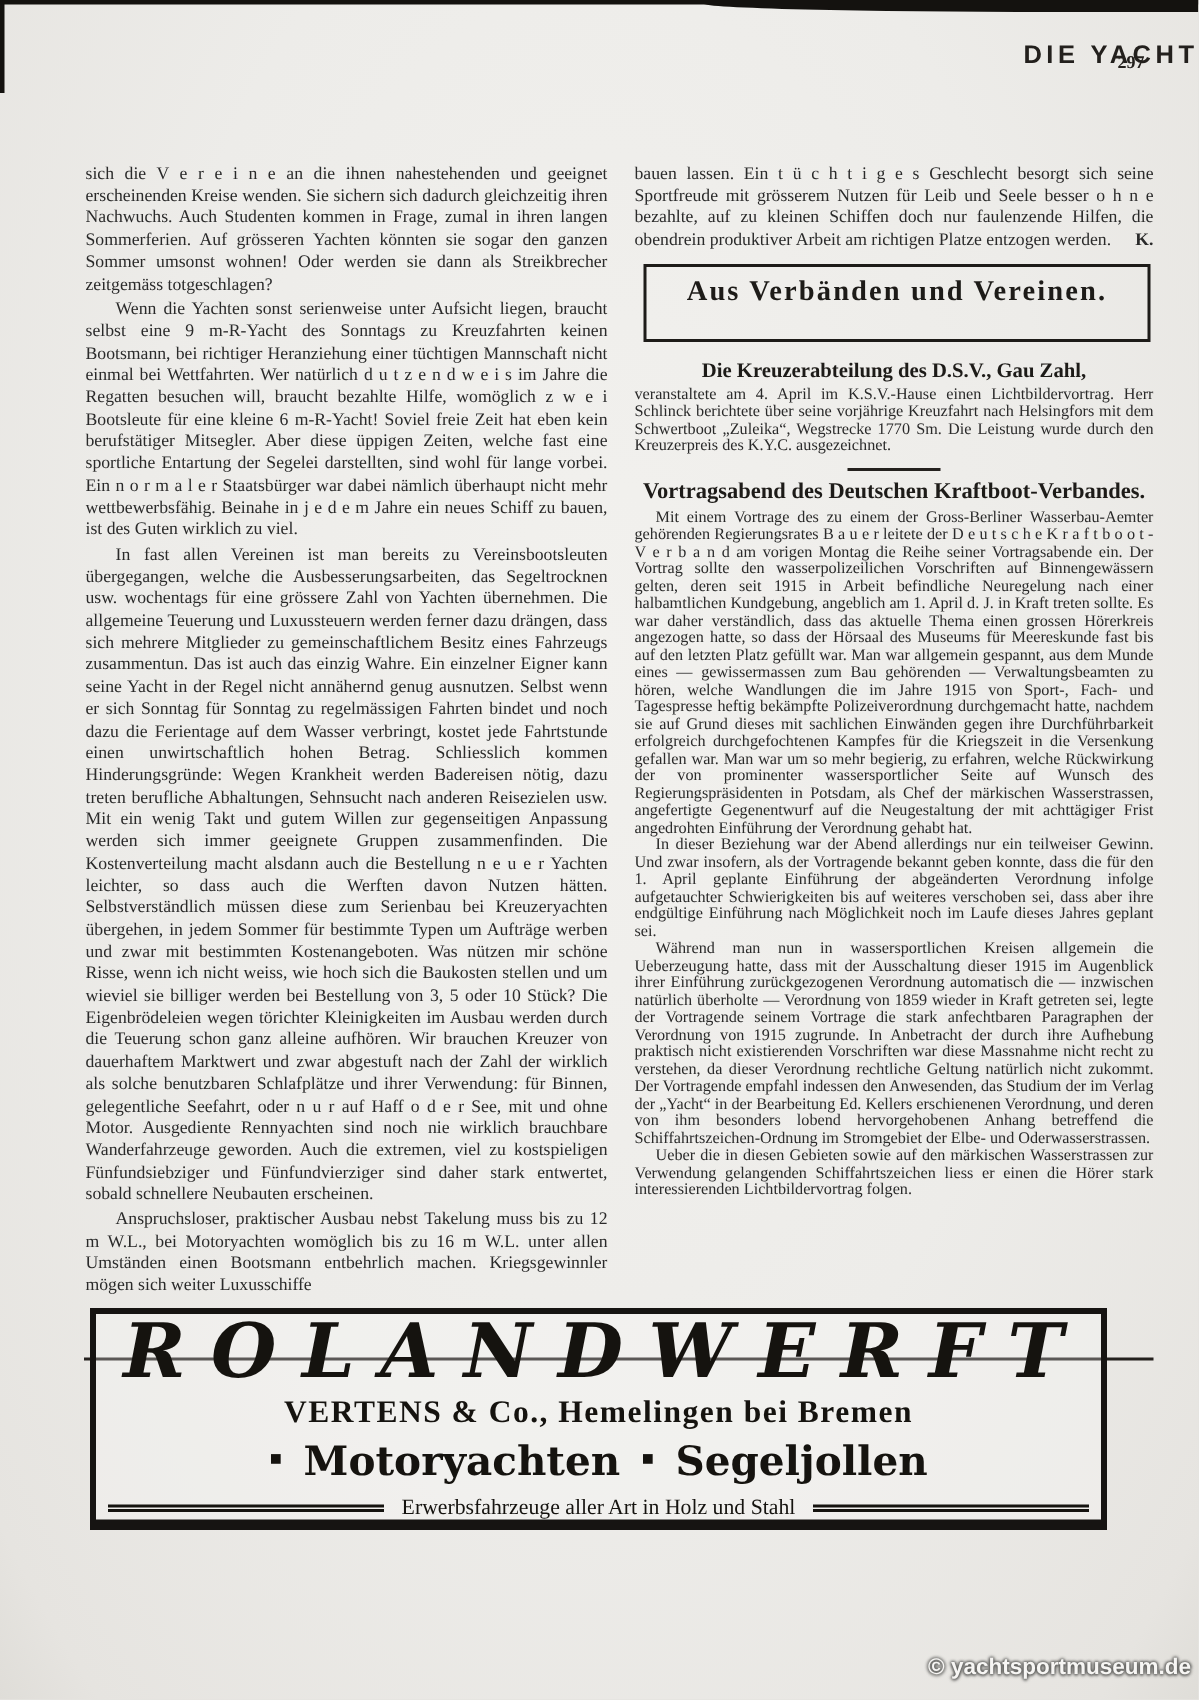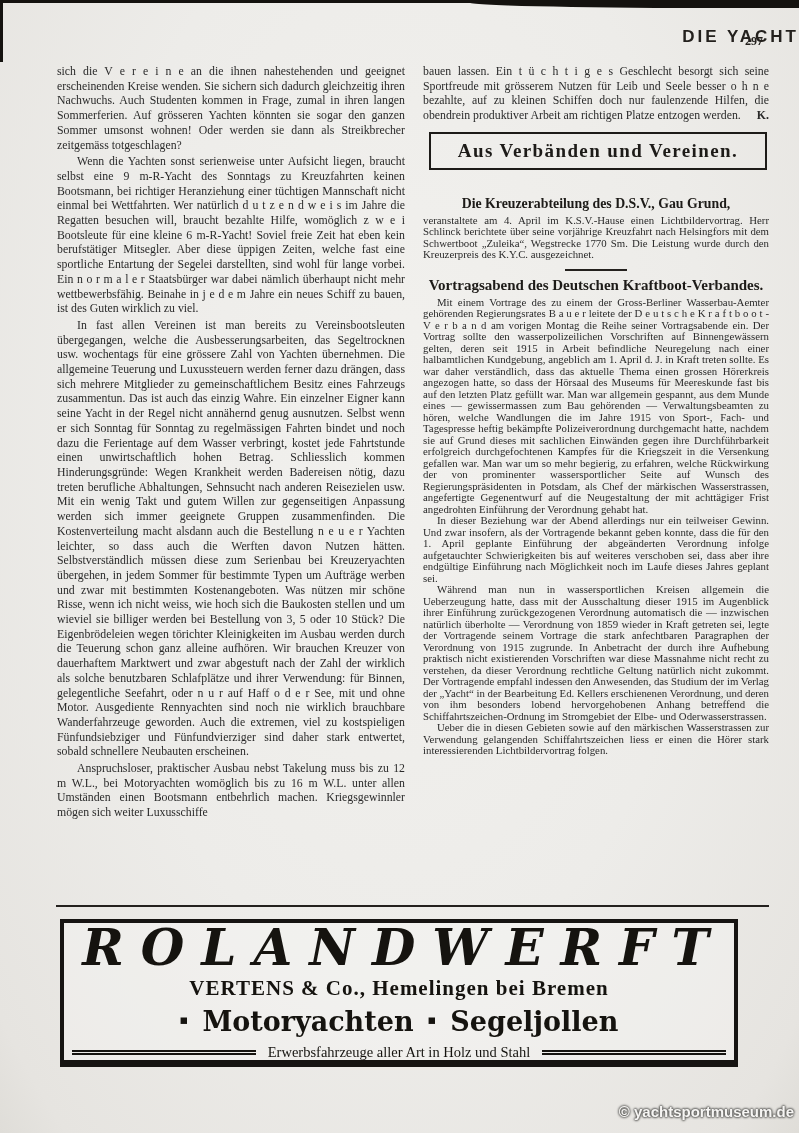--- a/index.html
+++ b/index.html
@@ -16,36 +16,36 @@
 
   .masthead{position:absolute;top:27px;left:0;width:100%;text-align:right;
     font-family:"Liberation Sans", sans-serif;font-weight:600;font-size:17px;
     letter-spacing:3px;color:#23201d;}
   .folio{position:absolute;top:34px;right:36px;font-size:12px;font-weight:600;color:#23201d;}
 
   .col{position:absolute;top:64px;height:842px;overflow:hidden;}
   .col-left{left:57px;width:348px;}
   .col-right{left:423px;width:346px;}
 
-  .body-text{font-size:11.8px;line-height:14.7px;text-align:justify;}
+  .body-text{font-size:11.8px;line-height:14.7px;text-align:justify;margin-top:44px;}
   .body-text p{margin:0 0 2px 0;}
   .indent{text-indent:20px;}
   .sig{float:right;font-weight:600;padding-left:8px;}
 
-  .section-box{border:2px solid #1d1b18;margin:9px 2px 26px 6px;padding:6px 4px 6px 4px;
+  .section-box{border:2px solid #1d1b18;margin:9px 2px 11px 6px;padding:6px 4px 20px 4px;
     text-align:center;font-weight:700;font-size:19px;letter-spacing:1.4px;color:#1d1b18;}
 
   .art-title{font-weight:700;text-align:center;font-size:13.8px;margin:6px 0 3px 0;color:#1d1b18;}
   .petit{font-size:10.8px;line-height:11.5px;text-align:justify;}
   .petit p{margin:0;}
   .petit .indent{text-indent:14px;}
   .hr-short{width:62px;height:2px;background:#24211e;margin:8px auto 6px auto;}
 
   .rule-above-ad{position:absolute;left:56px;top:905px;width:713px;height:2px;background:#24211e;}
-  .ad-box{position:absolute;left:60px;top:919px;width:678px;height:148px;
+  .ad-box{position:absolute;left:60px;top:872px;width:678px;height:148px;
     border:4px solid #161412;border-bottom-width:7px;background:rgba(255,255,255,0.25);
     display:flex;flex-direction:column;justify-content:center;align-items:center;padding:2px 8px;box-sizing:border-box;}
   .ad-company{font-family:"DejaVu Serif", serif;font-style:italic;font-weight:700;
     font-size:50px;letter-spacing:17px;line-height:52px;color:#15130f;white-space:nowrap;text-indent:10px;}
   .ad-line2{font-weight:700;font-size:21px;letter-spacing:1px;margin-top:2px;color:#15130f;}
   .ad-products{display:flex;align-items:center;gap:14px;font-family:"DejaVu Serif", serif;
     font-weight:700;font-size:27px;margin-top:5px;color:#15130f;white-space:nowrap;}
   .ad-sep{font-size:13px;line-height:1;transform:translateY(-2px);}
   .ad-tagline-row{display:flex;align-items:center;width:100%;margin-top:7px;}
   .ad-rule{flex:1;height:5px;border-top:2px solid #15130f;border-bottom:2px solid #15130f;box-sizing:border-box;}
@@ -75,21 +75,21 @@
     <p class="indent">Anspruchsloser, praktischer Ausbau nebst Takelung muss bis zu 12 m W.L., bei Motoryachten womöglich bis zu 16 m W.L. unter allen Umständen einen Bootsmann entbehrlich machen. Kriegsgewinnler mögen sich weiter Luxusschiffe</p>
   </div>
 
   <div class="col col-right">
     <div class="body-text">
       <p><span>bauen lassen. Ein t ü c h t i g e s Geschlecht besorgt sich seine Sportfreude mit grösserem Nutzen für Leib und Seele besser o h n e bezahlte, auf zu kleinen Schiffen doch nur faulenzende Hilfen, die obendrein produktiver Arbeit am richtigen Platze entzogen werden.</span><span class="sig">K.</span></p>
     </div>
 
     <div class="section-box">Aus Verbänden und Vereinen.</div>
 
-    <div class="art-title">Die Kreuzerabteilung des D.S.V., Gau Grund,</div>
+    <div class="art-title">Die Kreuzerabteilung des D.S.V., Gau Zahl,</div>
     <div class="petit">
       <p>veranstaltete am 4. April im K.S.V.-Hause einen Lichtbildervortrag. Herr Schlinck berichtete über seine vorjährige Kreuzfahrt nach Helsingfors mit dem Schwertboot „Zuleika“, Wegstrecke 1770 Sm. Die Leistung wurde durch den Kreuzerpreis des K.Y.C. ausgezeichnet.</p>
     </div>
 
     <div class="hr-short"></div>
 
     <div class="art-title" style="font-size:15px;">Vortragsabend des Deutschen Kraftboot-Verbandes.</div>
     <div class="petit">
       <p class="indent">Mit einem Vortrage des zu einem der Gross-Berliner Wasserbau-Aemter gehörenden Regierungsrates B a u e r leitete der D e u t s c h e  K r a f t b o o t - V e r b a n d am vorigen Montag die Reihe seiner Vortragsabende ein. Der Vortrag sollte den wasserpolizeilichen Vorschriften auf Binnengewässern gelten, deren seit 1915 in Arbeit befindliche Neuregelung nach einer halbamtlichen Kundgebung, angeblich am 1. April d. J. in Kraft treten sollte. Es war daher verständlich, dass das aktuelle Thema einen grossen Hörerkreis angezogen hatte, so dass der Hörsaal des Museums für Meereskunde fast bis auf den letzten Platz gefüllt war. Man war allgemein gespannt, aus dem Munde eines — gewissermassen zum Bau gehörenden — Verwaltungsbeamten zu hören, welche Wandlungen die im Jahre 1915 von Sport-, Fach- und Tagespresse heftig bekämpfte Polizeiverordnung durchgemacht hatte, nachdem sie auf Grund dieses mit sachlichen Einwänden gegen ihre Durchführbarkeit erfolgreich durchgefochtenen Kampfes für die Kriegszeit in die Versenkung gefallen war. Man war um so mehr begierig, zu erfahren, welche Rückwirkung der von prominenter wassersportlicher Seite auf Wunsch des Regierungspräsidenten in Potsdam, als Chef der märkischen Wasserstrassen, angefertigte Gegenentwurf auf die Neugestaltung der mit achttägiger Frist angedrohten Einführung der Verordnung gehabt hat.</p>
       <p class="indent">In dieser Beziehung war der Abend allerdings nur ein teilweiser Gewinn. Und zwar insofern, als der Vortragende bekannt geben konnte, dass die für den 1. April geplante Einführung der abgeänderten Verordnung infolge aufgetauchter Schwierigkeiten bis auf weiteres verschoben sei, dass aber ihre endgültige Einführung nach Möglichkeit noch im Laufe dieses Jahres geplant sei.</p>

